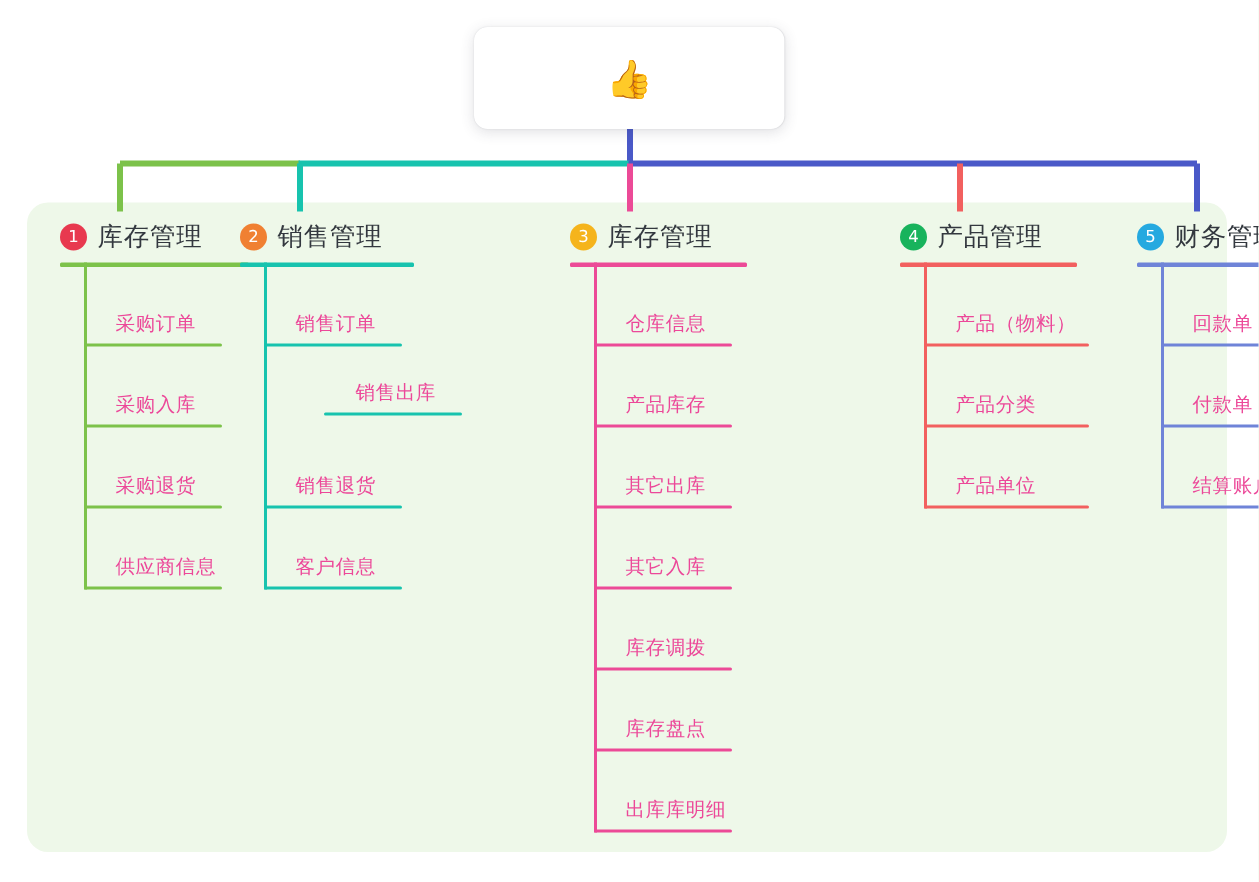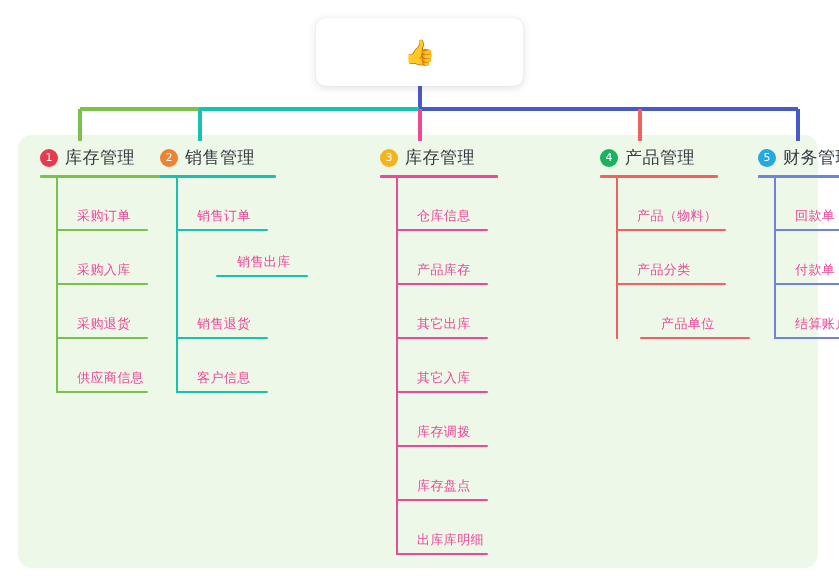--- a/index.html
+++ b/index.html
@@ -202,21 +202,21 @@
         <div class="col-underline" style="width: 118px; background: rgb(242, 96, 95);"></div>
         <div class="spine" style="height: 164px; background: rgb(242, 96, 95);"></div>
         <div class="leaf" style="top: 66px; height: 30px; width: 110px;">
           <span class="leaf-label">产品（物料）</span>
           <div class="leaf-underline" style="width: 110px; background: rgb(242, 96, 95);"></div>
         </div>
         <div class="leaf" style="top: 120px; height: 30px; width: 110px; text-align: center;">
           <span class="leaf-label">产品分类</span>
           <div class="leaf-underline" style="width: 110px; background: rgb(242, 96, 95);"></div>
         </div>
-        <div class="leaf" style="top: 174px; height: 30px; width: 110px; margin-left: 24px;">
+        <div class="leaf" style="top: 174px; height: 30px; width: 110px;">
           <span class="leaf-label">产品单位</span>
           <div class="leaf-underline" style="width: 110px; background: rgb(242, 96, 95);"></div>
         </div>
       </div>
       <div class="column" style="left: 740px; width: 110px;">
         <div class="col-head">
           <span class="badge" style="background: rgb(37, 169, 224);">5</span>
           <span class="col-title">财务管理</span>
         </div>
         <div class="col-underline" style="width: 122px; background: rgb(111, 132, 216);"></div>

